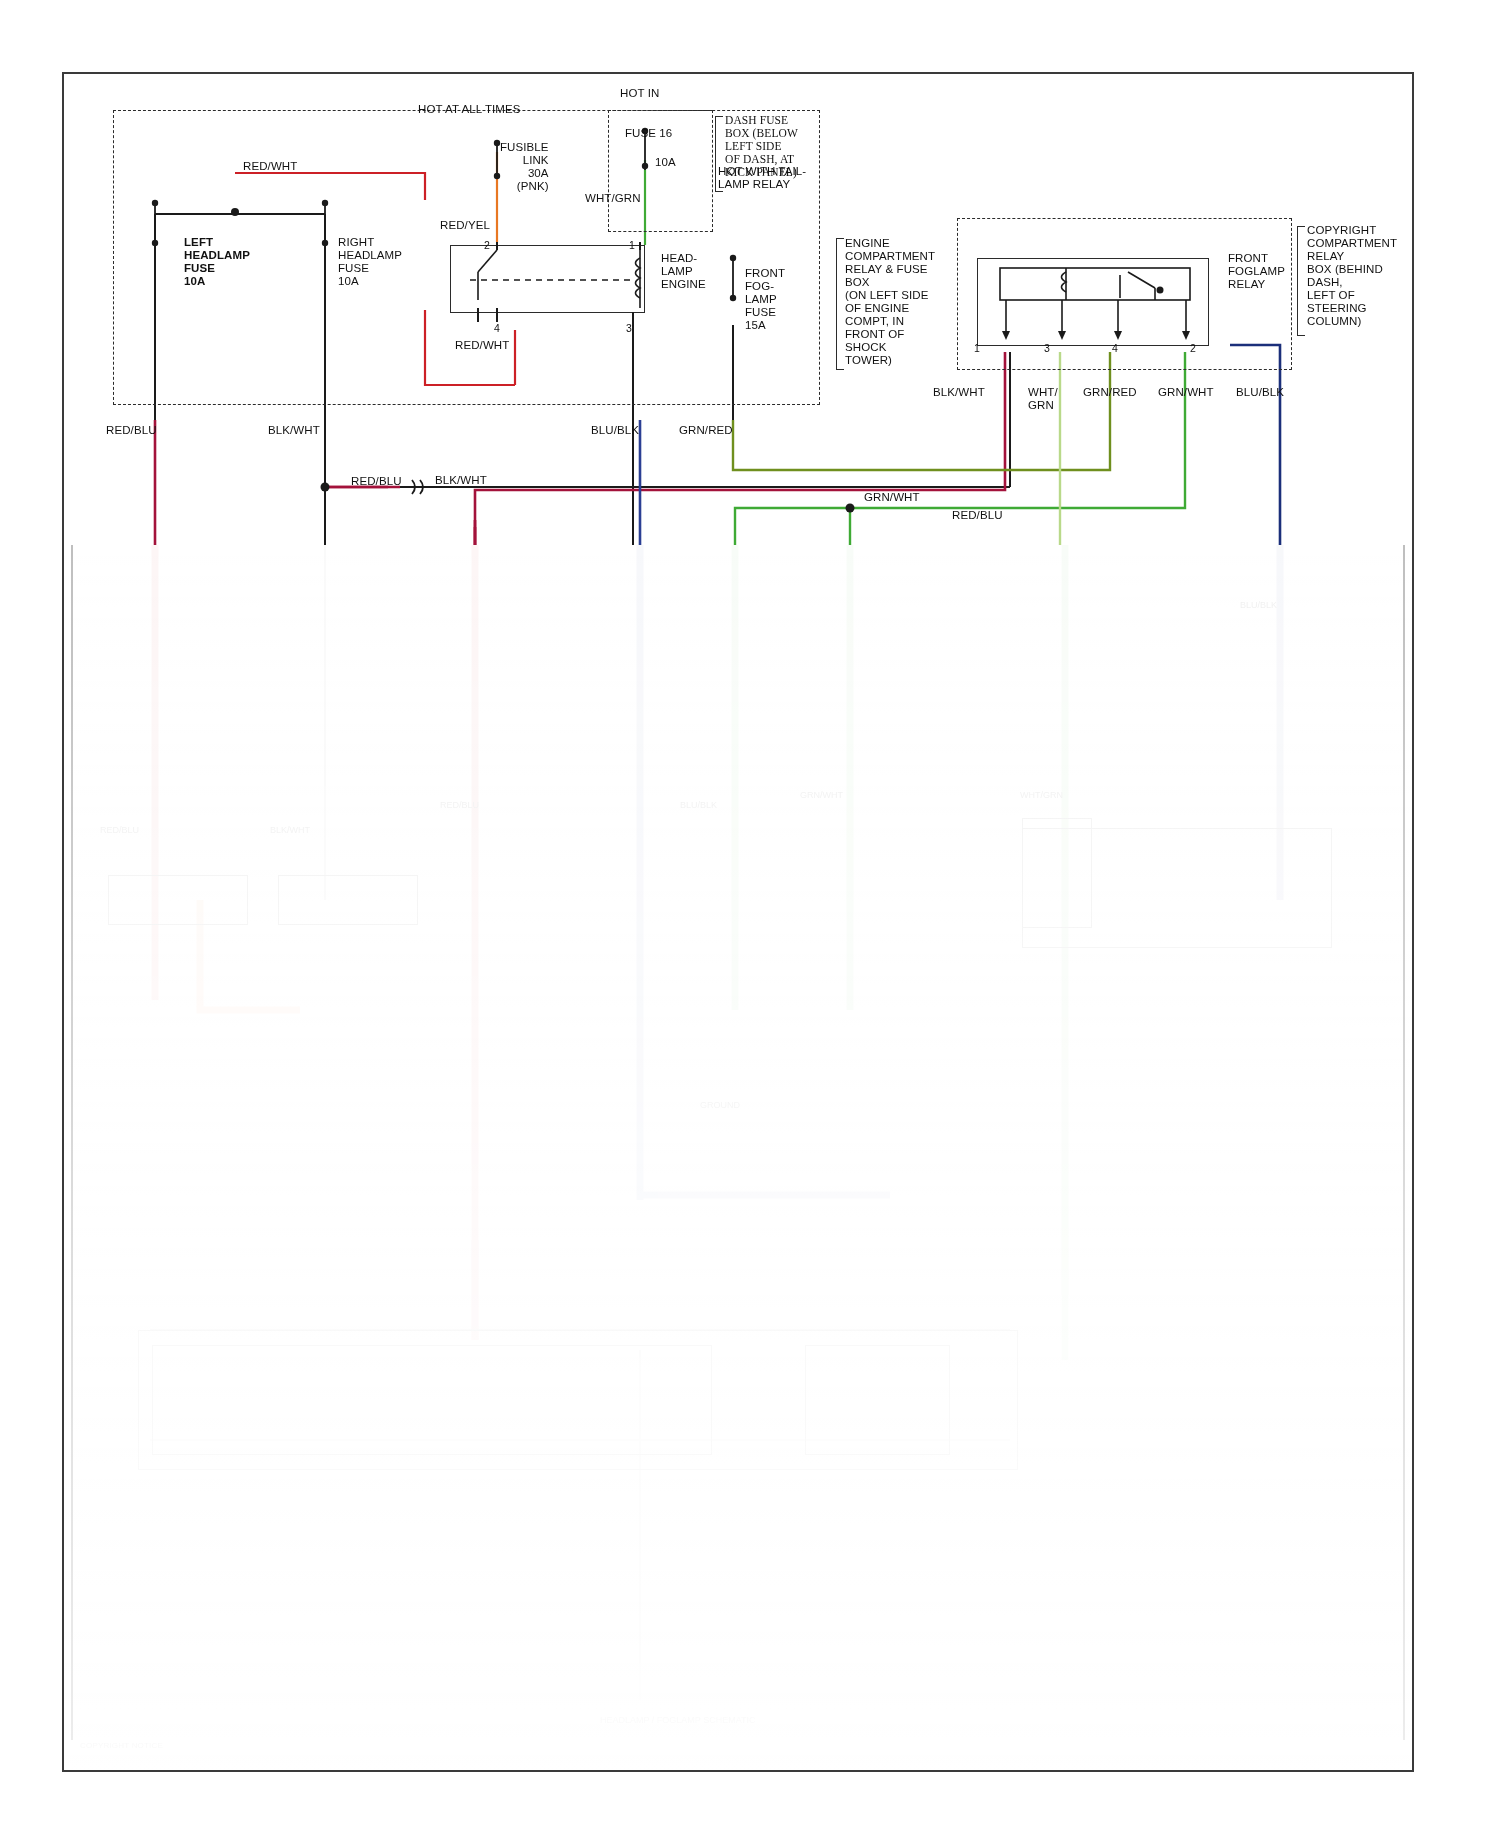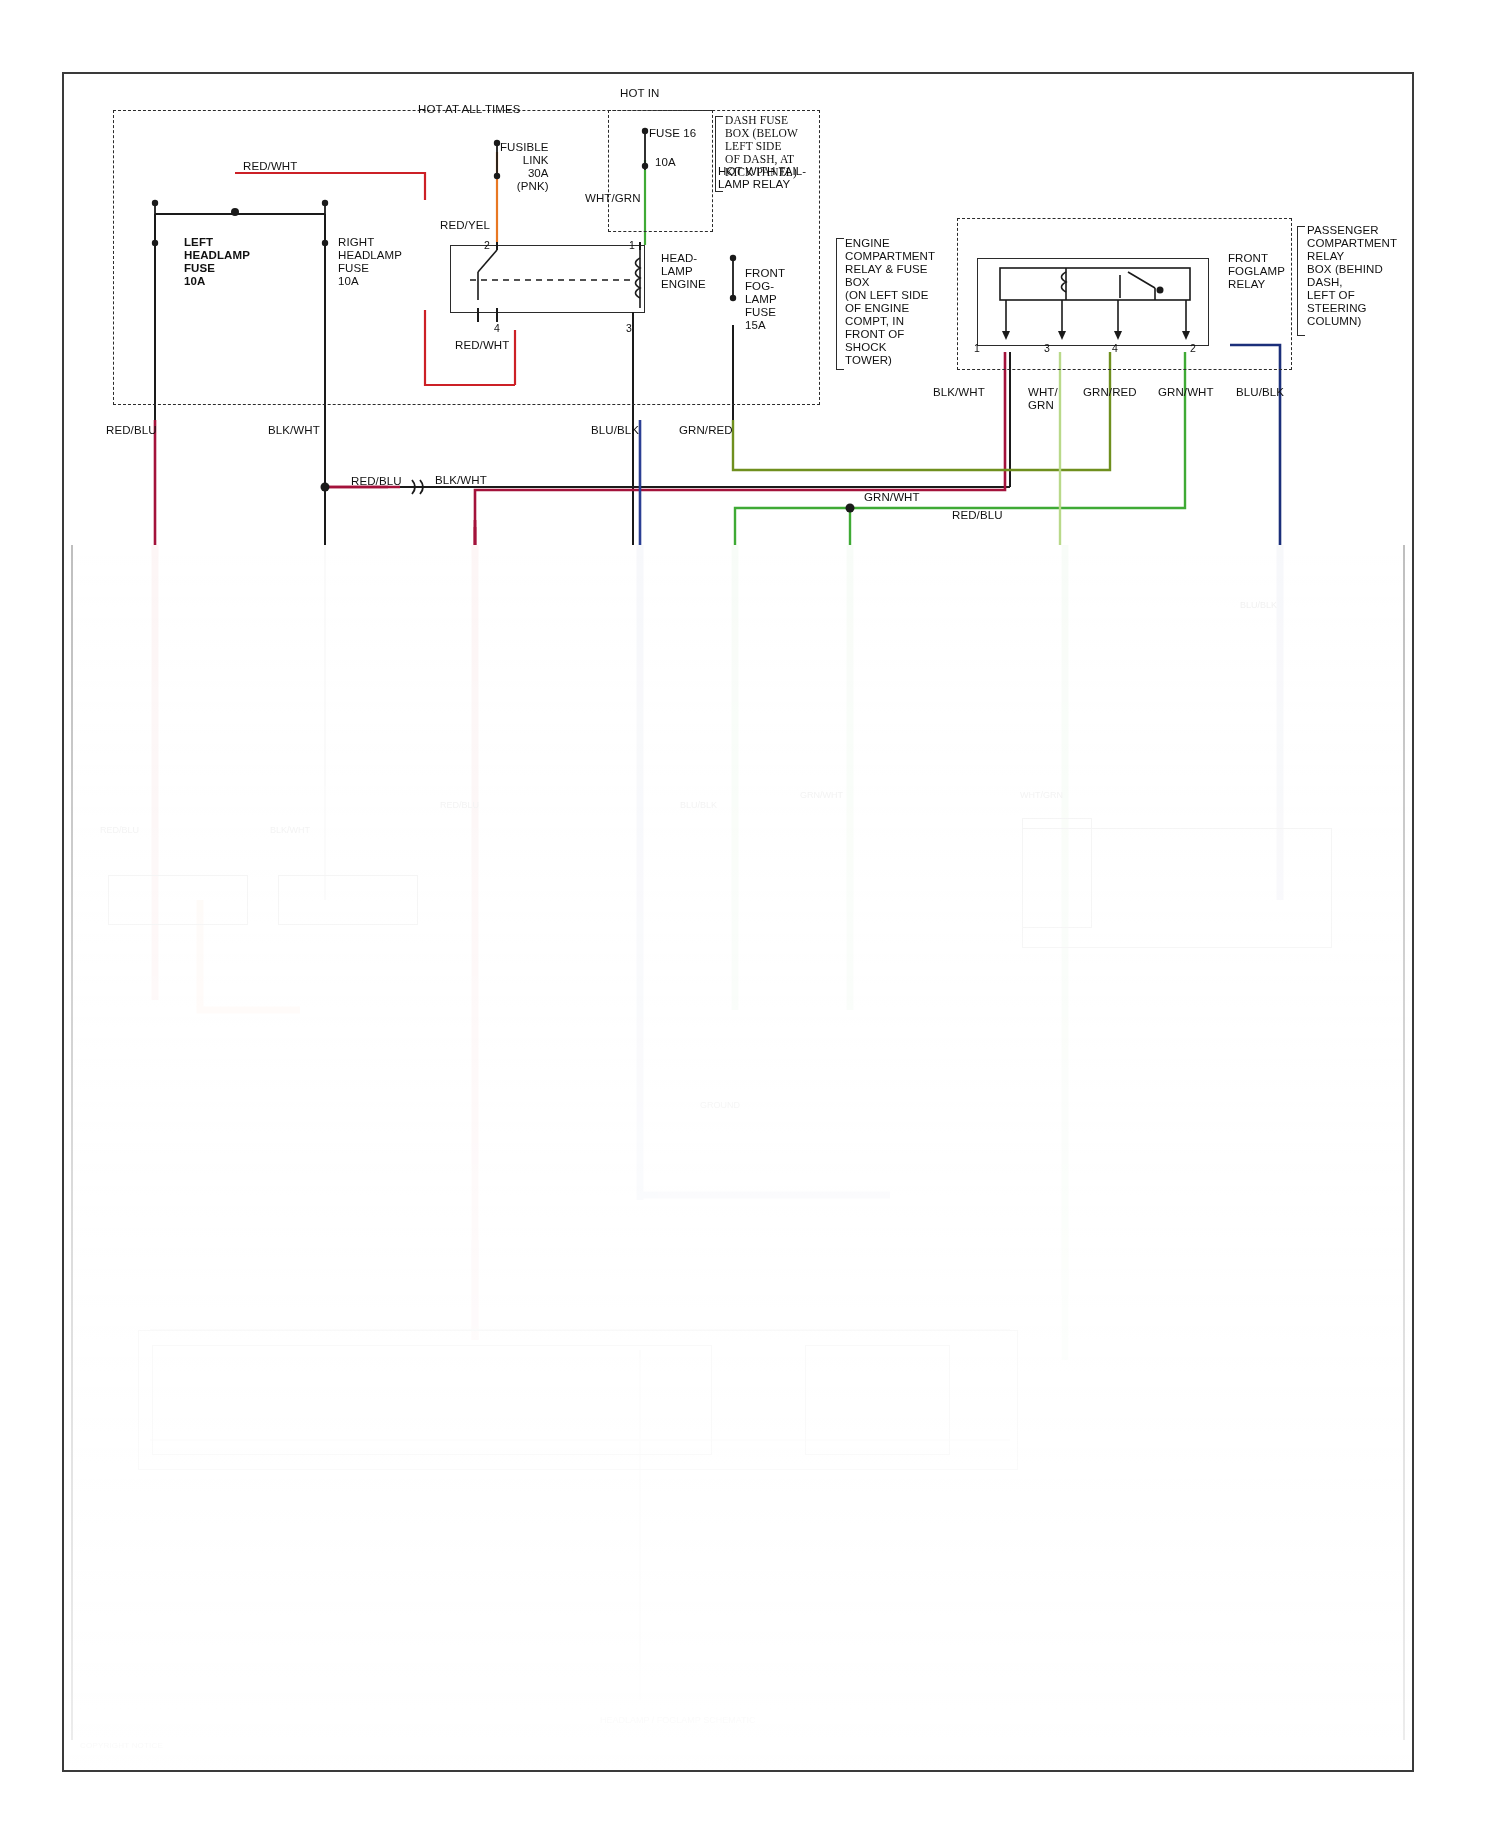--- a/index.html
+++ b/index.html
@@ -299,21 +299,21 @@
   <div class="lbl" style="left:845px; top:237px;">ENGINE
 COMPARTMENT
 RELAY &amp; FUSE
 BOX
 (ON LEFT SIDE
 OF ENGINE
 COMPT, IN
 FRONT OF
 SHOCK
 TOWER)</div>
-  <div class="lbl" style="left:1307px; top:224px;">PASSENGER
+  <div class="lbl" style="left:1307px; top:224px;">COPYRIGHT
 COMPARTMENT
 RELAY
 BOX (BEHIND
 DASH,
 LEFT OF
 STEERING
 COLUMN)</div>
 
   <div class="bracket" style="left:715px; top:116px; width:8px; height:76px;"></div>
   <div class="bracket" style="left:836px; top:238px; width:8px; height:132px;"></div>
@@ -324,21 +324,21 @@
 FUSE
 10A</div>
   <div class="lbl" style="left:338px; top:236px;">RIGHT
 HEADLAMP
 FUSE
 10A</div>
   <div class="lbl" style="left:500px; top:141px;text-align:right;">FUSIBLE
 LINK
 30A
 (PNK)</div>
-  <div class="lbl" style="left:649px; top:127px;">FUSE 16</div>
+  <div class="lbl" style="left:625px; top:127px;">FUSE 16</div>
   <div class="lbl" style="left:655px; top:156px;">10A</div>
   <div class="lbl" style="left:745px; top:267px;">FRONT
 FOG-
 LAMP
 FUSE
 15A</div>
 
   <div class="lbl" style="left:661px; top:252px;">HEAD-
 LAMP
 ENGINE</div>

